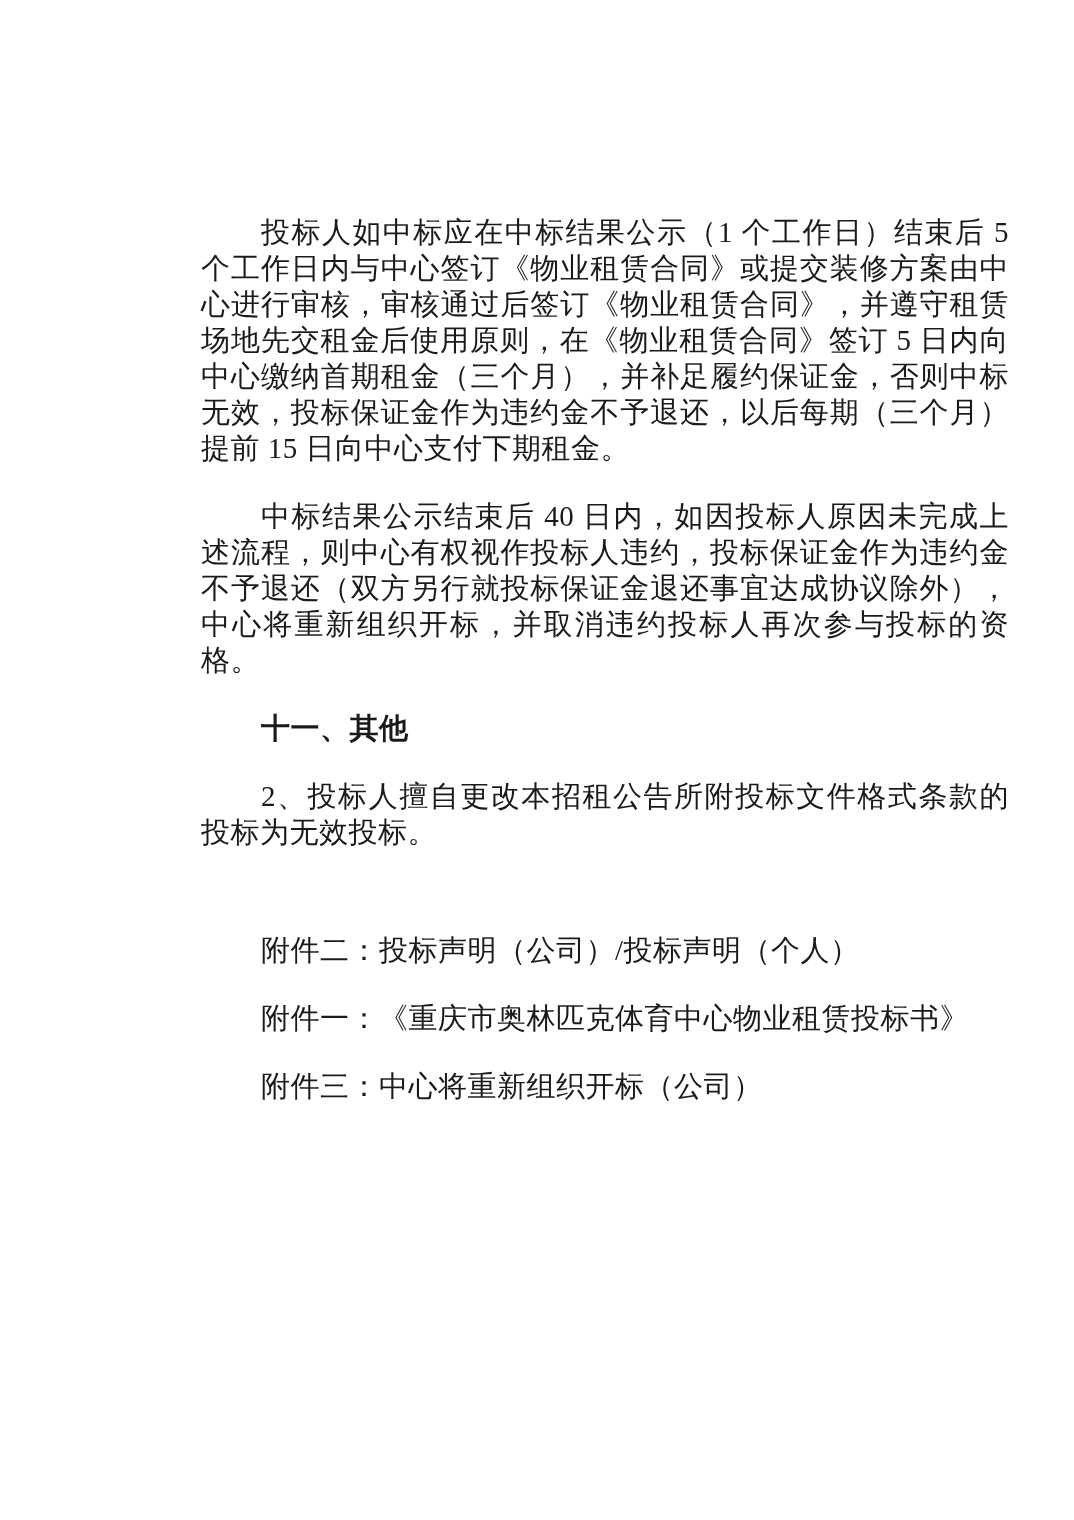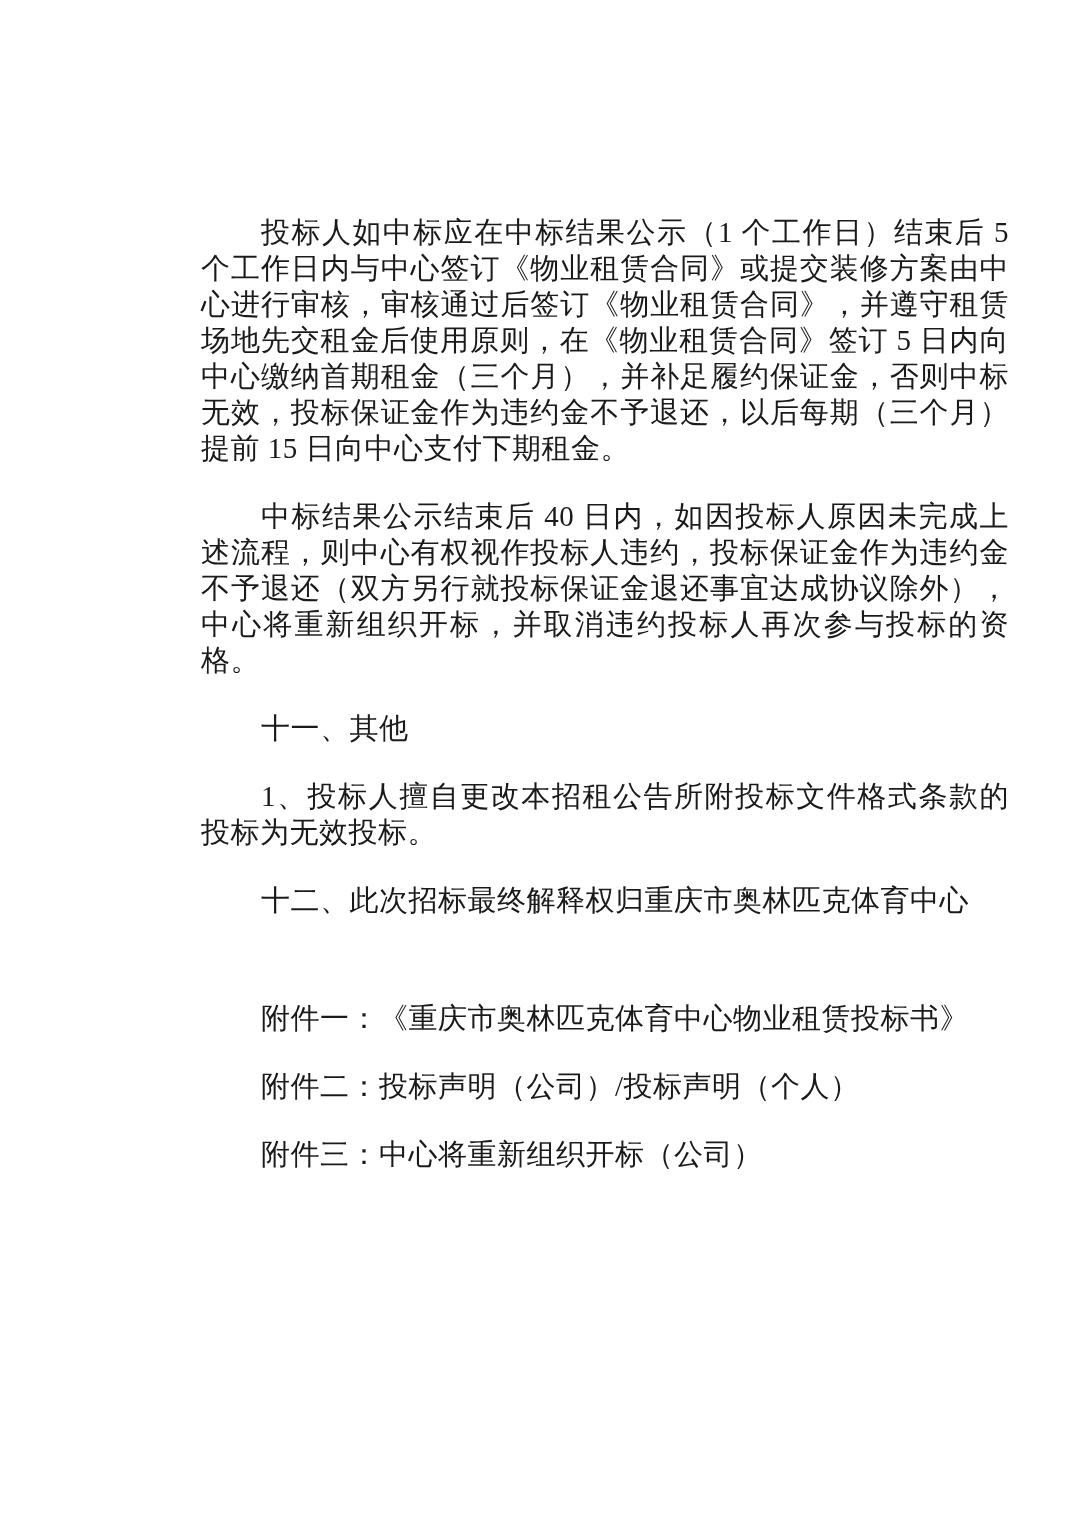--- a/index.html
+++ b/index.html
@@ -24,21 +24,21 @@
     .para {
       font-size: 29px;
       line-height: 36px;
       text-indent: 60px;
       text-align: justify;
       text-justify: inter-ideograph;
       letter-spacing: 0.5px;
       word-break: break-all;
     }
     .heading {
-      font-weight: normal;
+      font-weight: bold;
     }
     .spacer {
       height: 36px;
     }
     .footer {
       position: absolute;
       left: 0;
       top: 1470px;
       width: 100%;
       text-align: center;
@@ -49,21 +49,20 @@
     }
   </style>
 </head>
 <body>
 
 <div class="page">
   <div class="content">
     <p class="para">投标人如中标应在中标结果公示（1 个工作日）结束后 5 个工作日内与中心签订《物业租赁合同》或提交装修方案由中心进行审核，审核通过后签订《物业租赁合同》，并遵守租赁场地先交租金后使用原则，在《物业租赁合同》签订 5 日内向中心缴纳首期租金（三个月），并补足履约保证金，否则中标无效，投标保证金作为违约金不予退还，以后每期（三个月）提前 15 日向中心支付下期租金。</p>
     <p class="para">中标结果公示结束后 40 日内，如因投标人原因未完成上述流程，则中心有权视作投标人违约，投标保证金作为违约金不予退还（双方另行就投标保证金退还事宜达成协议除外），中心将重新组织开标，并取消违约投标人再次参与投标的资格。</p>
     <p class="para heading">十一、其他</p>
-    <p class="para">1、投标人擅自更改本招租公告所附投标文件格式条款的投标为无效投标。</p>
-    <p class="para heading">十二、此次招标最终解释权归重庆市奥林匹克体育中心</p>
+    <p class="para">2、投标人擅自更改本招租公告所附投标文件格式条款的投标为无效投标。</p>
     <p class="para spacer"></p>
+    <p class="para">附件二：投标声明（公司）/投标声明（个人）</p>
     <p class="para">附件一：《重庆市奥林匹克体育中心物业租赁投标书》</p>
-    <p class="para">附件二：投标声明（公司）/投标声明（个人）</p>
     <p class="para">附件三：中心将重新组织开标（公司）</p>
   </div>
   <div class="footer">第 6页，共 6页</div>
 </div>
 
 </body></html>

